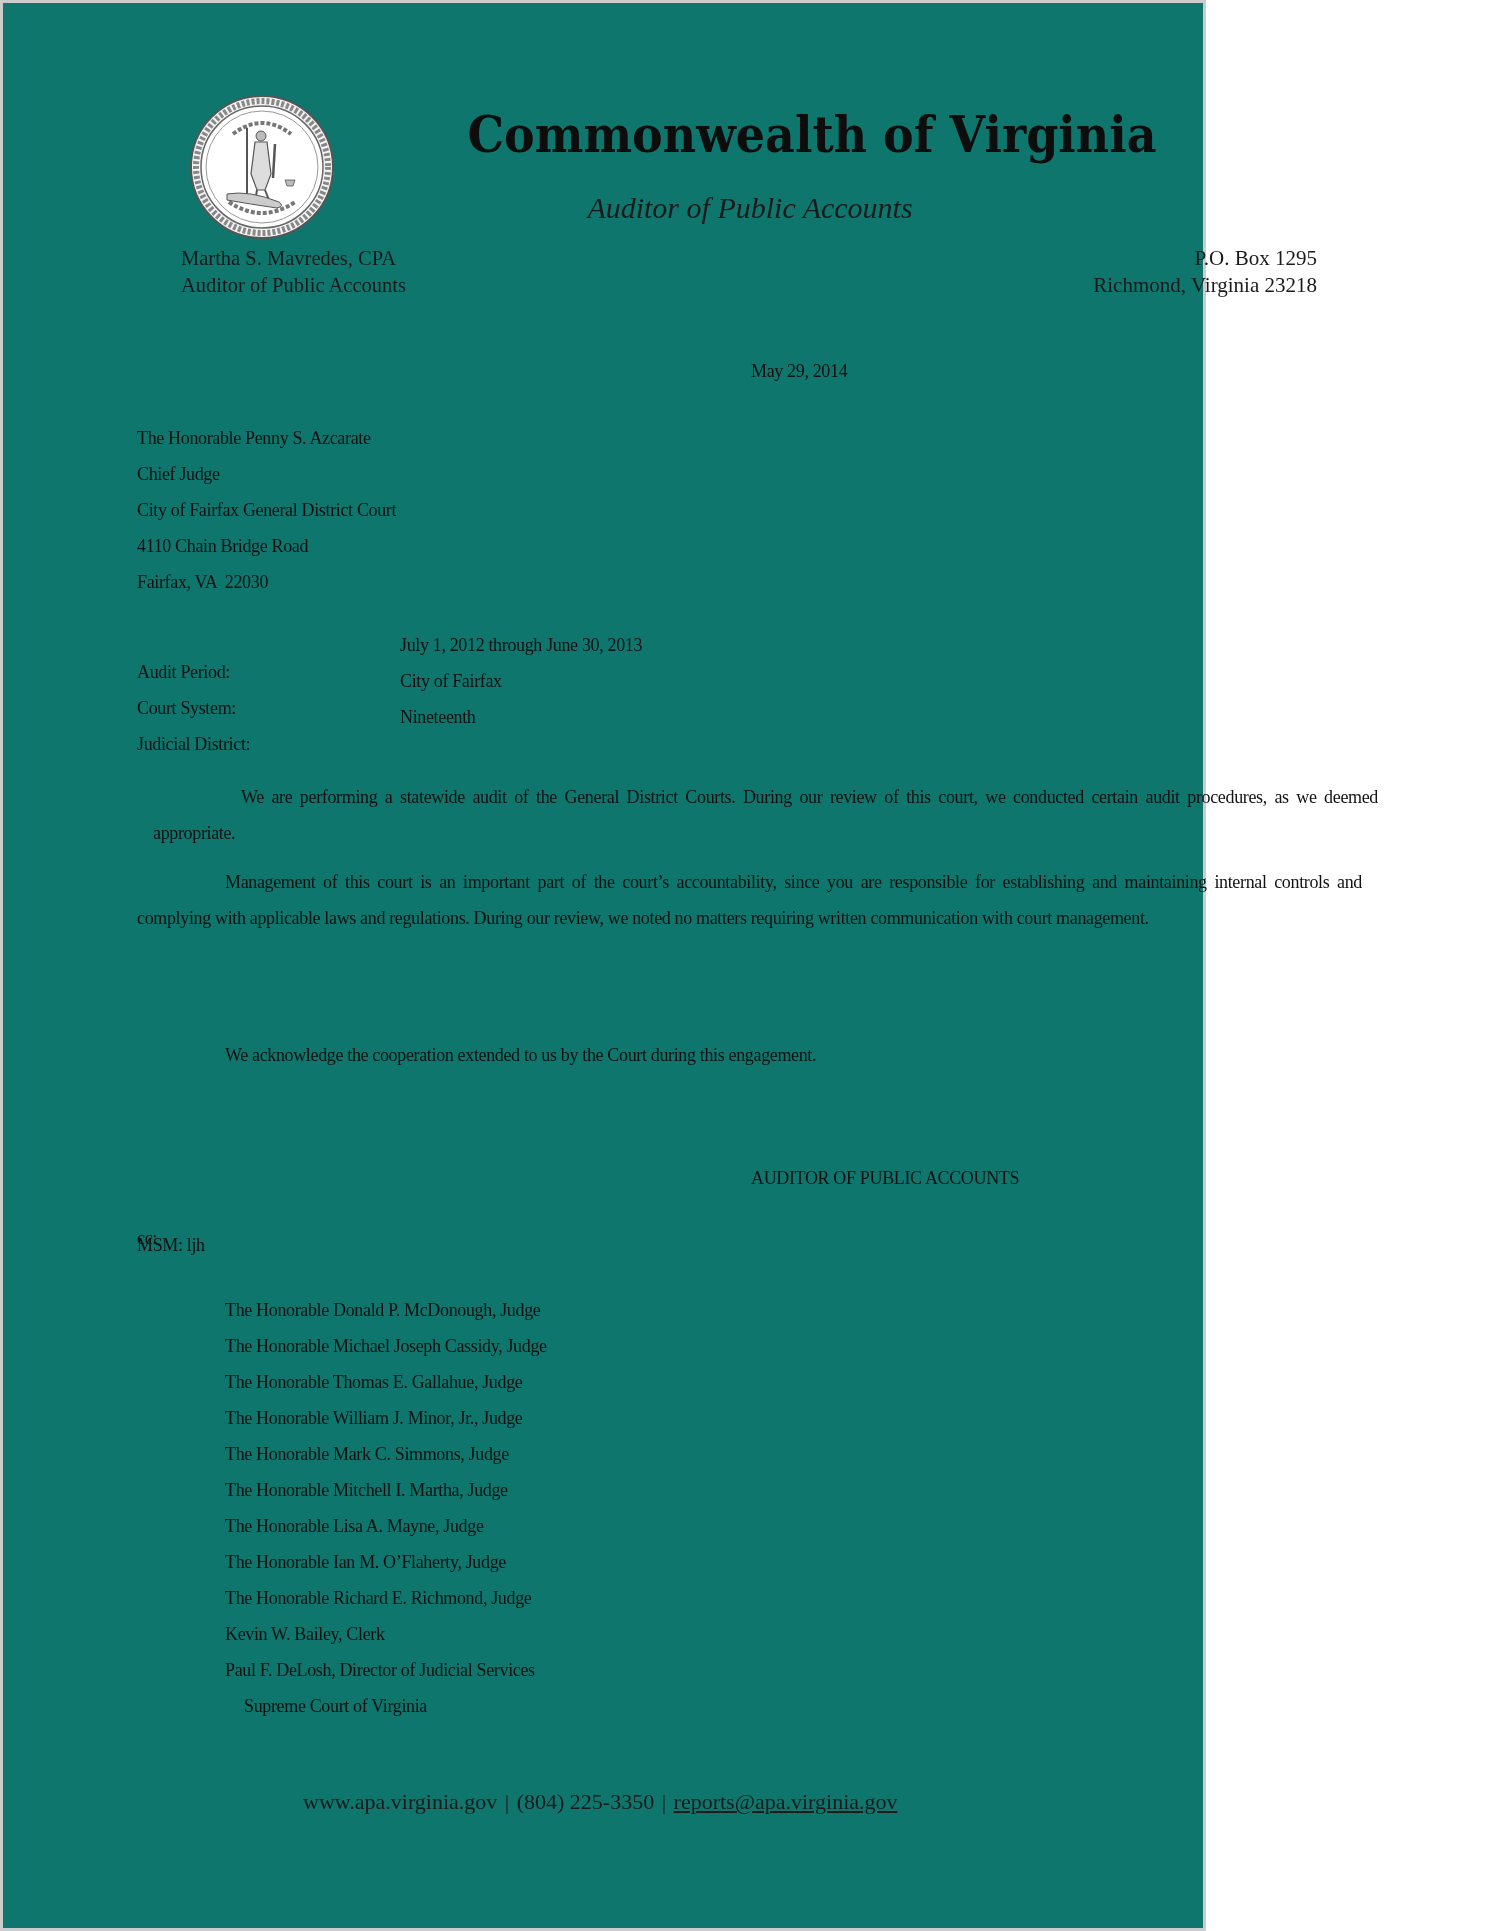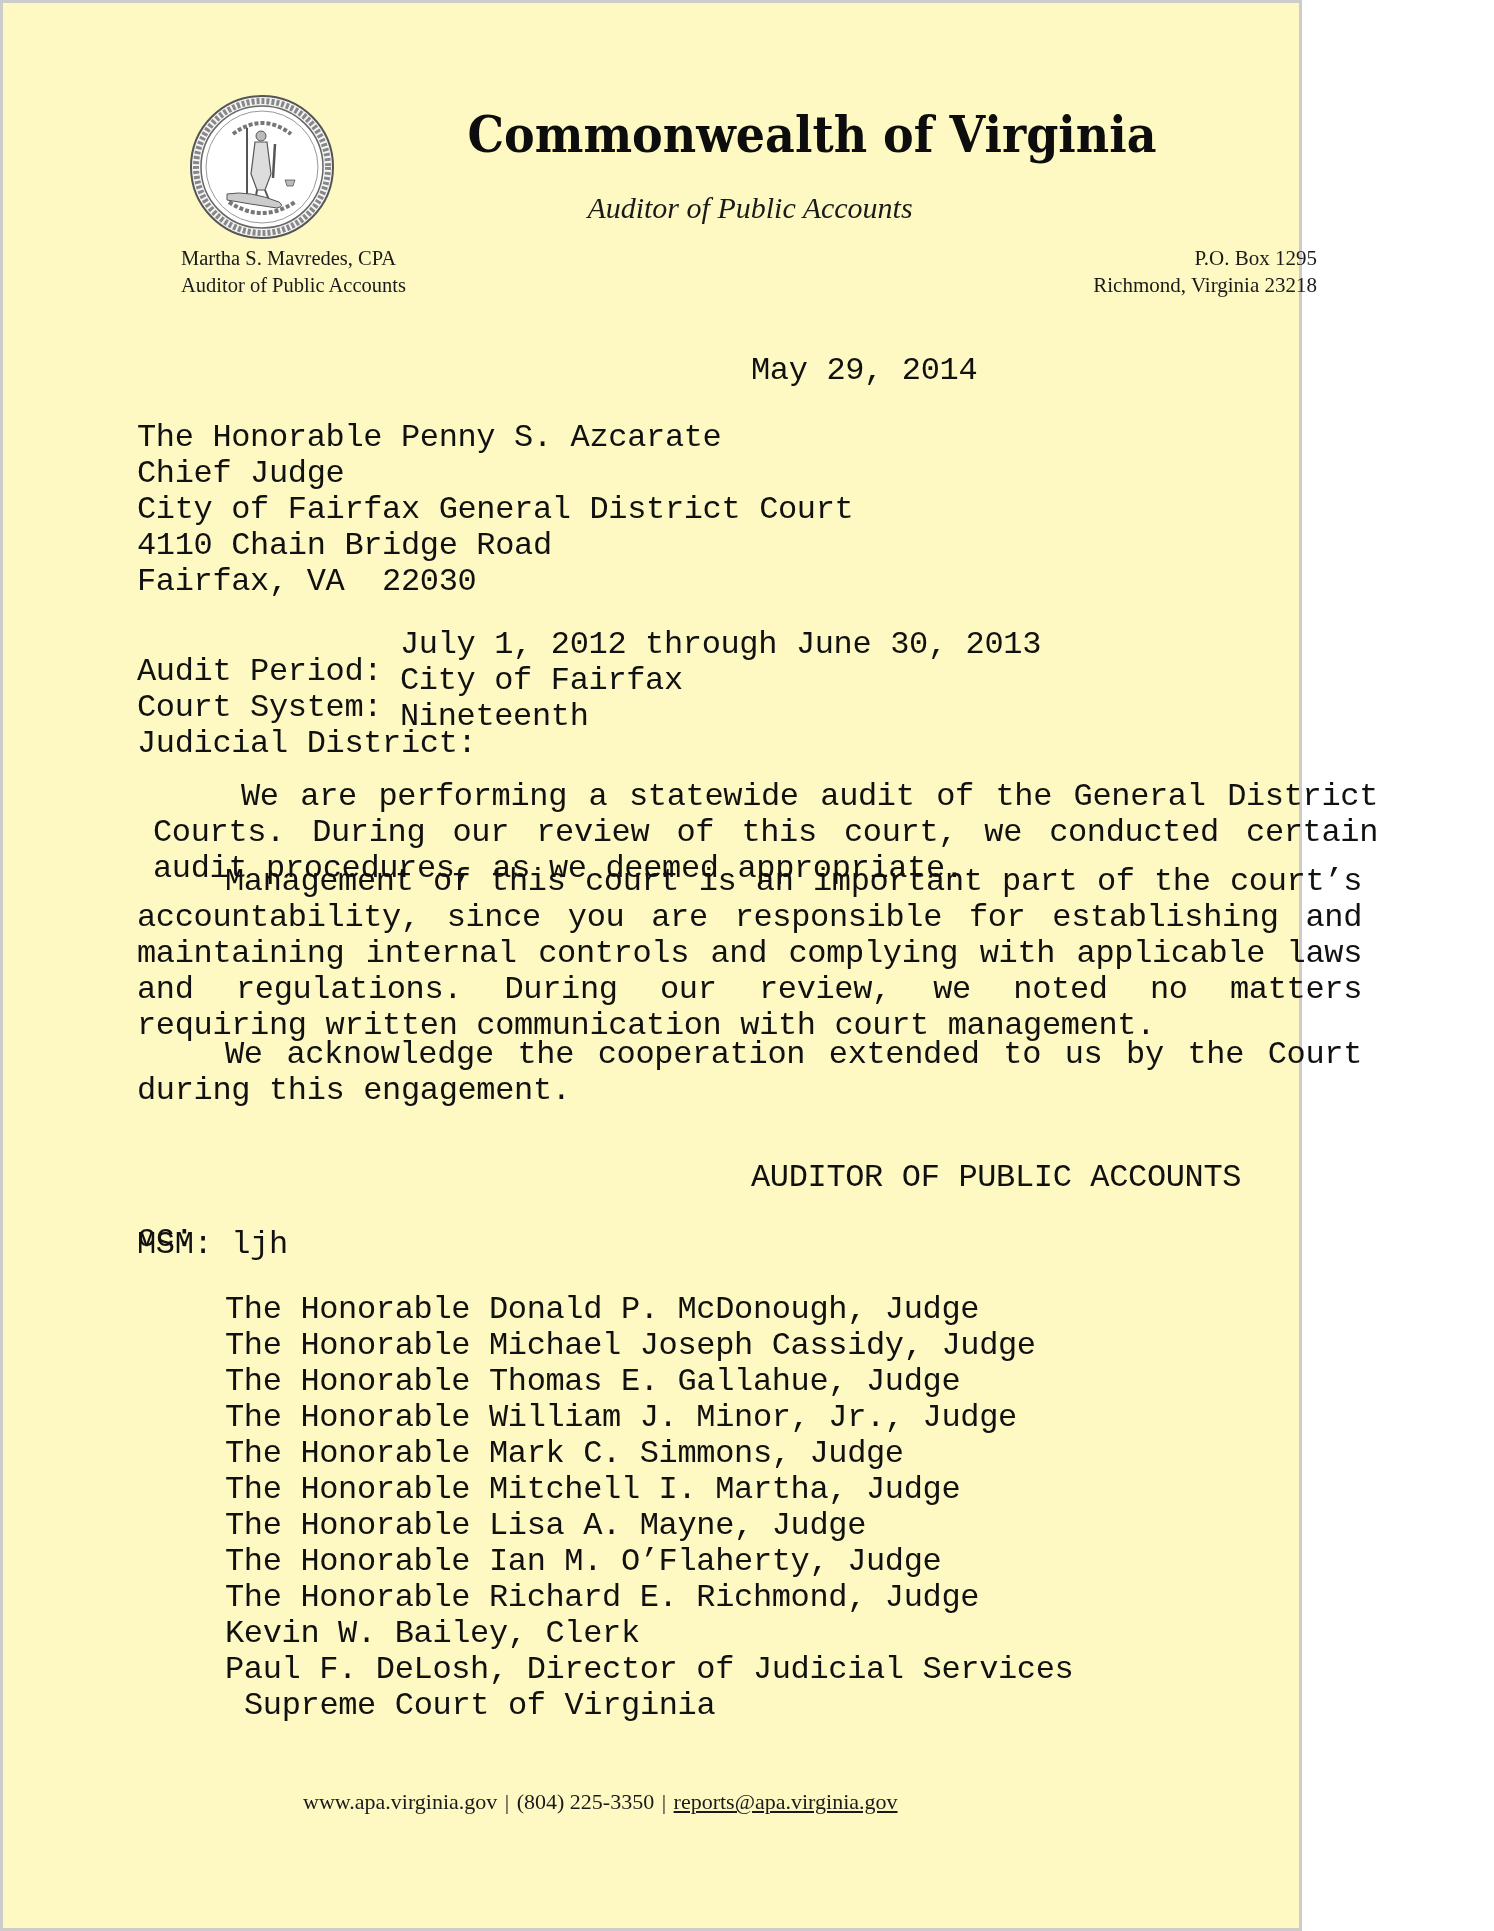--- a/index.html
+++ b/index.html
@@ -1,19 +1,19 @@
 <!DOCTYPE html>
 <html><head>
 <meta charset="utf-8">
 <style>
   html, body { margin: 0; padding: 0; background: #ffffff; }
   body { width: 1494px; height: 1931px; position: relative; overflow: hidden; }
   .page {
-    position: absolute; left: 0; top: 0; width: 1302px; height: 1931px;
-    box-sizing: border-box; border: 3px solid #cccccc; background: #fef9c3;
+    position: absolute; left: 0; top: 0; width: 1206px; height: 1931px;
+    box-sizing: border-box; border: 3px solid #cccccc; background: #0f766e;
   }
   .abs { position: absolute; white-space: nowrap; color: #111111; }
   .serif { font-family: "Liberation Serif", "DejaVu Serif", serif; }
 
   
   .seal { position: absolute; left: 186px; top: 91px; width: 146px; height: 146px; }
 
   
   .title {
     left: 440px; top: 100px; width: 612px; text-align: center;
@@ -22,21 +22,21 @@
     transform: scaleX(0.92); transform-origin: center;
   }
   .subtitle {
     left: 540px; top: 186px; width: 414px; text-align: center;
     font-size: 30px; font-style: italic; line-height: 38px; color: #1a1a1a;
   }
   .hdr-left { left: 178px; top: 242px; font-size: 20.5px; line-height: 27px; color: #1a1a1a; }
   .hdr-right { left: 1000px; top: 242px; width: 314px; text-align: right; font-size: 21px; line-height: 27px; color: #1a1a1a; }
 
   
-  .txt { font-family: Liberation Mono, monospace; font-size: 32px; letter-spacing: -0.35px; line-height: 36px; }
+  .txt { font-family: Liberation Serif, serif; font-size: 18px; letter-spacing: -0.35px; line-height: 36px; }
   .date { left: 748px; top: 350px; }
   .addr { left: 134px; top: 417px; }
   .audit-label { left: 134px; top: 651px; }
   .audit-value { left: 397px; top: 624px; }
   .para {
     position: absolute; left: 134px; width: 1225px; white-space: normal;
     text-align: justify; text-indent: 88px; color: #111111;
   }
   .p1 { top: 760px; }
   .p2 { top: 861px; }

